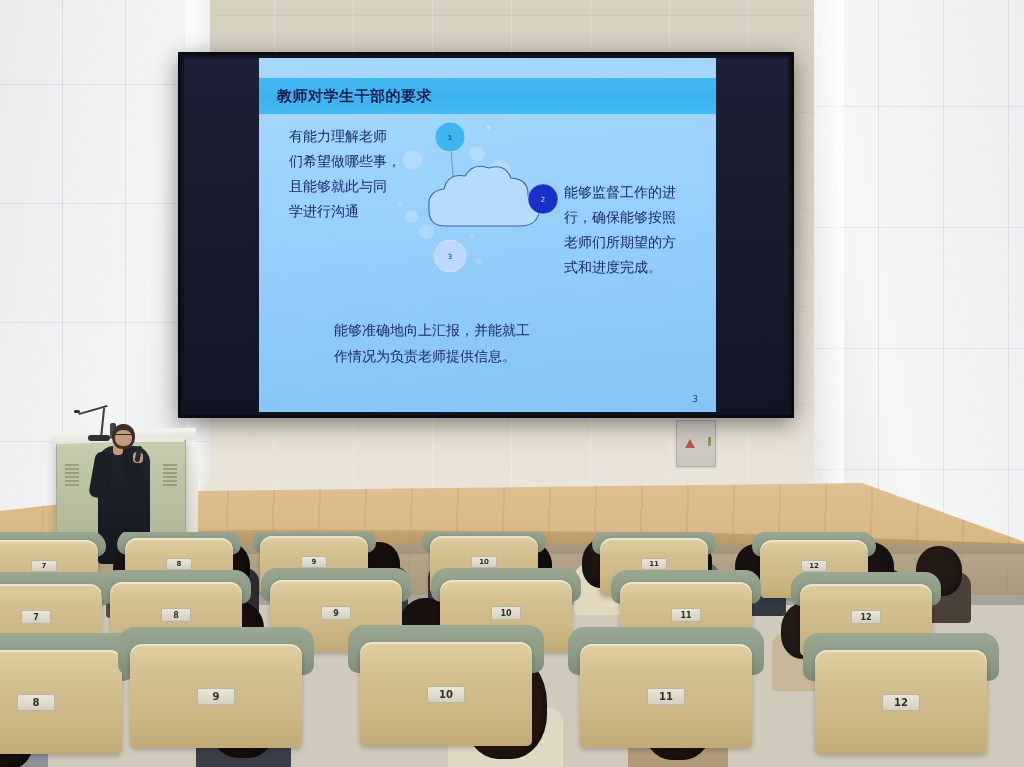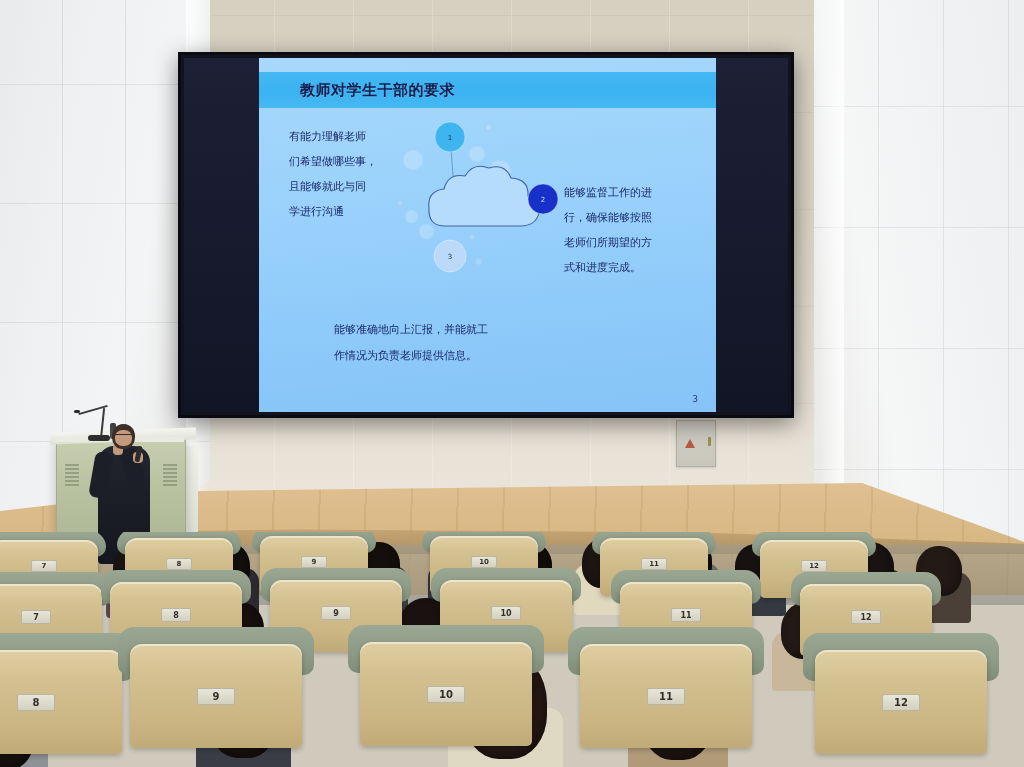--- a/index.html
+++ b/index.html
@@ -92,33 +92,33 @@
     background:linear-gradient(180deg,#1d2036,#121525);}
   .screen-letterbox-r{position:absolute;right:0;top:0;width:72px;height:100%;
     background:linear-gradient(180deg,#1d2036,#121525);}
 
   .slide{
     position:absolute;left:75px;top:0;right:72px;bottom:0;
     background:linear-gradient(175deg,#a8d8fb 0%,#9ad2fb 38%,#8ecafa 70%,#86c4f7 100%);
     overflow:hidden;
   }
   .slide-titlebar{
-    position:absolute;left:0;top:14px;width:100%;height:36px;
+    position:absolute;left:0;top:20px;width:100%;height:36px;
     background:linear-gradient(180deg,#45b8f2 0%,#3bb2f1 55%,#46b9f2 100%);
-    display:flex;align-items:center;padding-left:23px;
+    display:flex;align-items:center;
   }
   .slide-title{
     margin-left:18px;color:#141b4d;font-weight:bold;font-size:15px;
     letter-spacing:.5px;text-shadow:0 1px 0 rgba(255,255,255,.12);
     font-family:"DejaVu Sans",sans-serif;
   }
   .slide-body{position:absolute;left:0;top:44px;right:0;bottom:0;}
 
   .txt{
-    position:absolute;color:#1c2a6b;font-size:11px;line-height:25px;
+    position:absolute;color:#1c2a6b;font-size:14px;line-height:25px;
     font-family:"DejaVu Sans",sans-serif;white-space:pre-line;
   }
   .txt-left{left:30px;top:22px;width:120px;}
   .txt-right{left:305px;top:78px;width:120px;}
   .txt-bottom{left:75px;top:215px;width:220px;line-height:26px;}
   .slide-pageno{position:absolute;right:18px;bottom:8px;color:#2a3c86;font-size:9px;
     font-family:"DejaVu Sans",sans-serif;}
 
   
   .diagram{position:absolute;left:130px;top:10px;width:190px;height:210px;}

